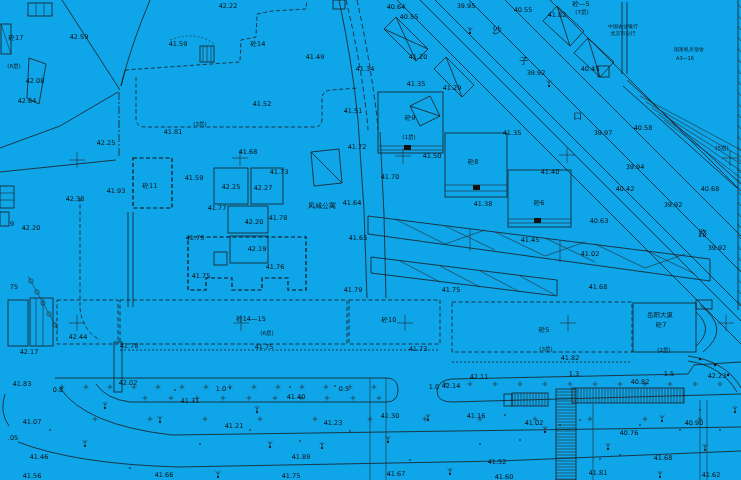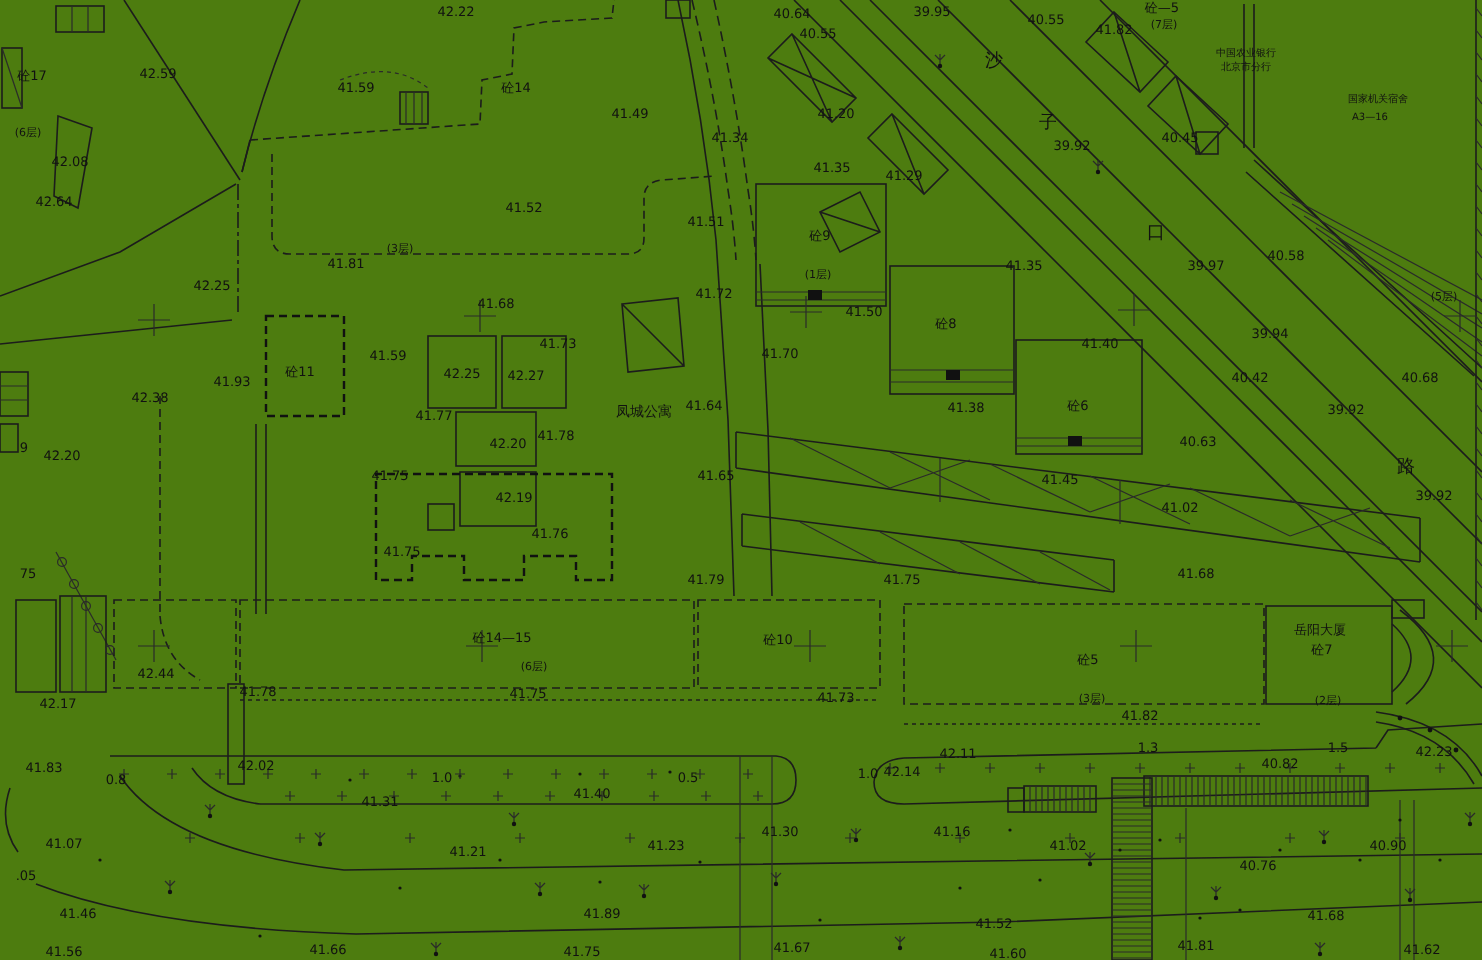--- a/index.html
+++ b/index.html
@@ -1,16 +1,16 @@
 <!DOCTYPE html>
 <html><head>
 <meta charset="utf-8">
 <style>
   html,body{margin:0;padding:0;background:#fff;}
-  #stage{position:relative;width:741px;height:480px;background:#4d7c0f;overflow:hidden;}
+  #stage{position:relative;width:741px;height:480px;background:#0ea5e9;overflow:hidden;}
   svg{display:block;}
   .ln{stroke:#1c1c1c;stroke-width:0.8;fill:none;}
   .lnthin{stroke:#2a2a2a;stroke-width:0.6;fill:none;}
   .lnthick{stroke:#111;stroke-width:1.2;fill:none;}
   .dash{stroke-dasharray:4,2.5;}
   .dash2{stroke-dasharray:2,2;}
   .dashdot{stroke-dasharray:8,2,2,2;}
   .fillblk{fill:#111;stroke:none;}
   text{fill:#111;font-family:"DejaVu Sans",sans-serif;}
   .elev{font-size:6.5px;}

